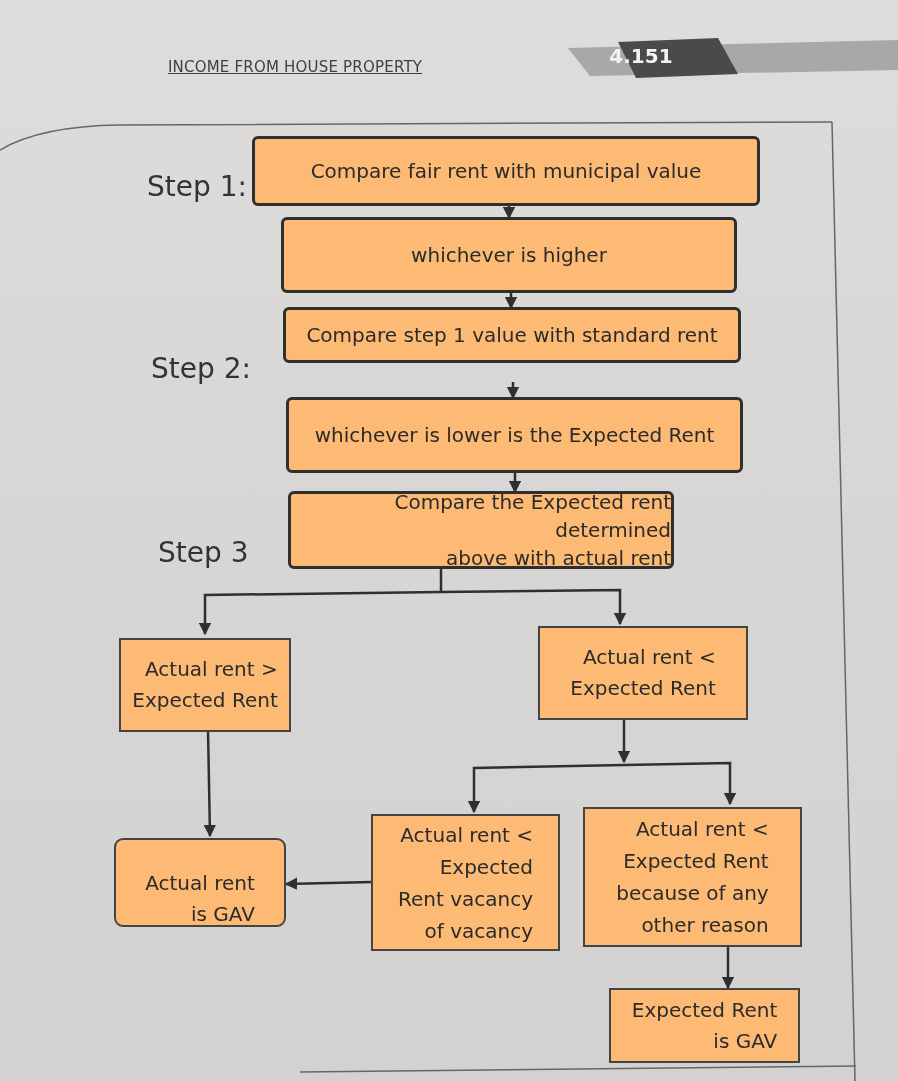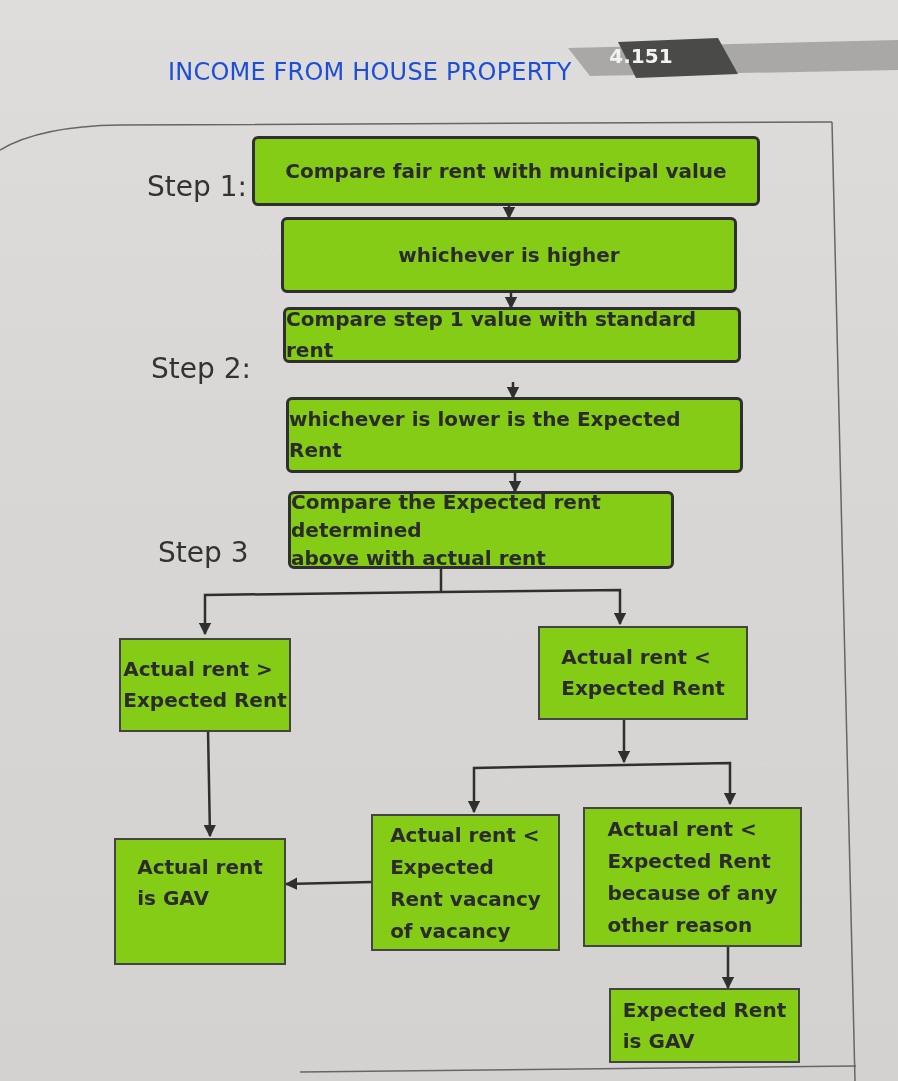--- a/index.html
+++ b/index.html
@@ -4,35 +4,35 @@
 <style>
   html, body { margin: 0; padding: 0; }
   body {
     width: 898px; height: 1081px; overflow: hidden; position: relative;
     background: linear-gradient(180deg, #dedddc 0%, #d8d7d6 40%, #d3d2d1 100%);
     font-family: "DejaVu Sans", sans-serif;
     color: #2a2a2a;
   }
   .abs { position: absolute; }
   .header-title {
-    left: 168px; top: 58px; font-size: 24px; letter-spacing: 0.2px; color: #1d4ed8;
+    left: 168px; top: 58px; font-size: 15px; letter-spacing: 0.2px; color: #404040; text-decoration: underline;
   }
   .page-band {
     left: 568px; top: 36px; width: 330px; height: 42px;
   }
   .page-num {
     left: 596px; top: 44px; width: 90px; text-align: center;
     font-size: 20px; font-weight: bold; color: #f2f2f2;
   }
   .step-label { font-size: 28px; color: #333; }
   .box {
     position: absolute; box-sizing: border-box;
-    background: #84cc16;
-    display: flex; align-items: center; justify-content: center; text-align: left;
-    font-size: 20px; line-height: 31px; color: #2b2b2b; font-weight: bold;
+    background: #fdba74;
+    display: flex; align-items: center; justify-content: center; text-align: right;
+    font-size: 20px; line-height: 31px; color: #2b2b2b;
   }
   .box.rounded { border: 3px solid #2f2f2f; border-radius: 6px; }
   .box.square { border: 2px solid #444; }
   .box span { display: block; }
   svg.lines { position: absolute; left: 0; top: 0; }
 </style>
 </head>
 <body>
 
 <svg class="abs page-band" width="330" height="42" viewBox="0 0 330 42">
@@ -102,21 +102,21 @@
     <span>Expected Rent</span>
   </div>
 </div>
 <div class="box square" style="left:538px; top:626px; width:210px; height:94px;">
   <div>
     <span>Actual rent &lt;</span>
     <span>Expected Rent</span>
   </div>
 </div>
 
-<div class="box square" style="left:114px; top:838px; width:172px; height:127px; align-items:flex-start; padding-top:12px;">
+<div class="box square" style="left:114px; top:838px; width:172px; height:89px; align-items:flex-start; padding-top:28px;border-radius:9px;">
   <div>
     <span>Actual rent</span>
     <span>is GAV</span>
   </div>
 </div>
 <div class="box square" style="left:371px; top:814px; width:189px; height:137px; line-height:32px;">
   <div>
     <span>Actual rent &lt;</span>
     <span>Expected</span>
     <span>Rent vacancy</span>

